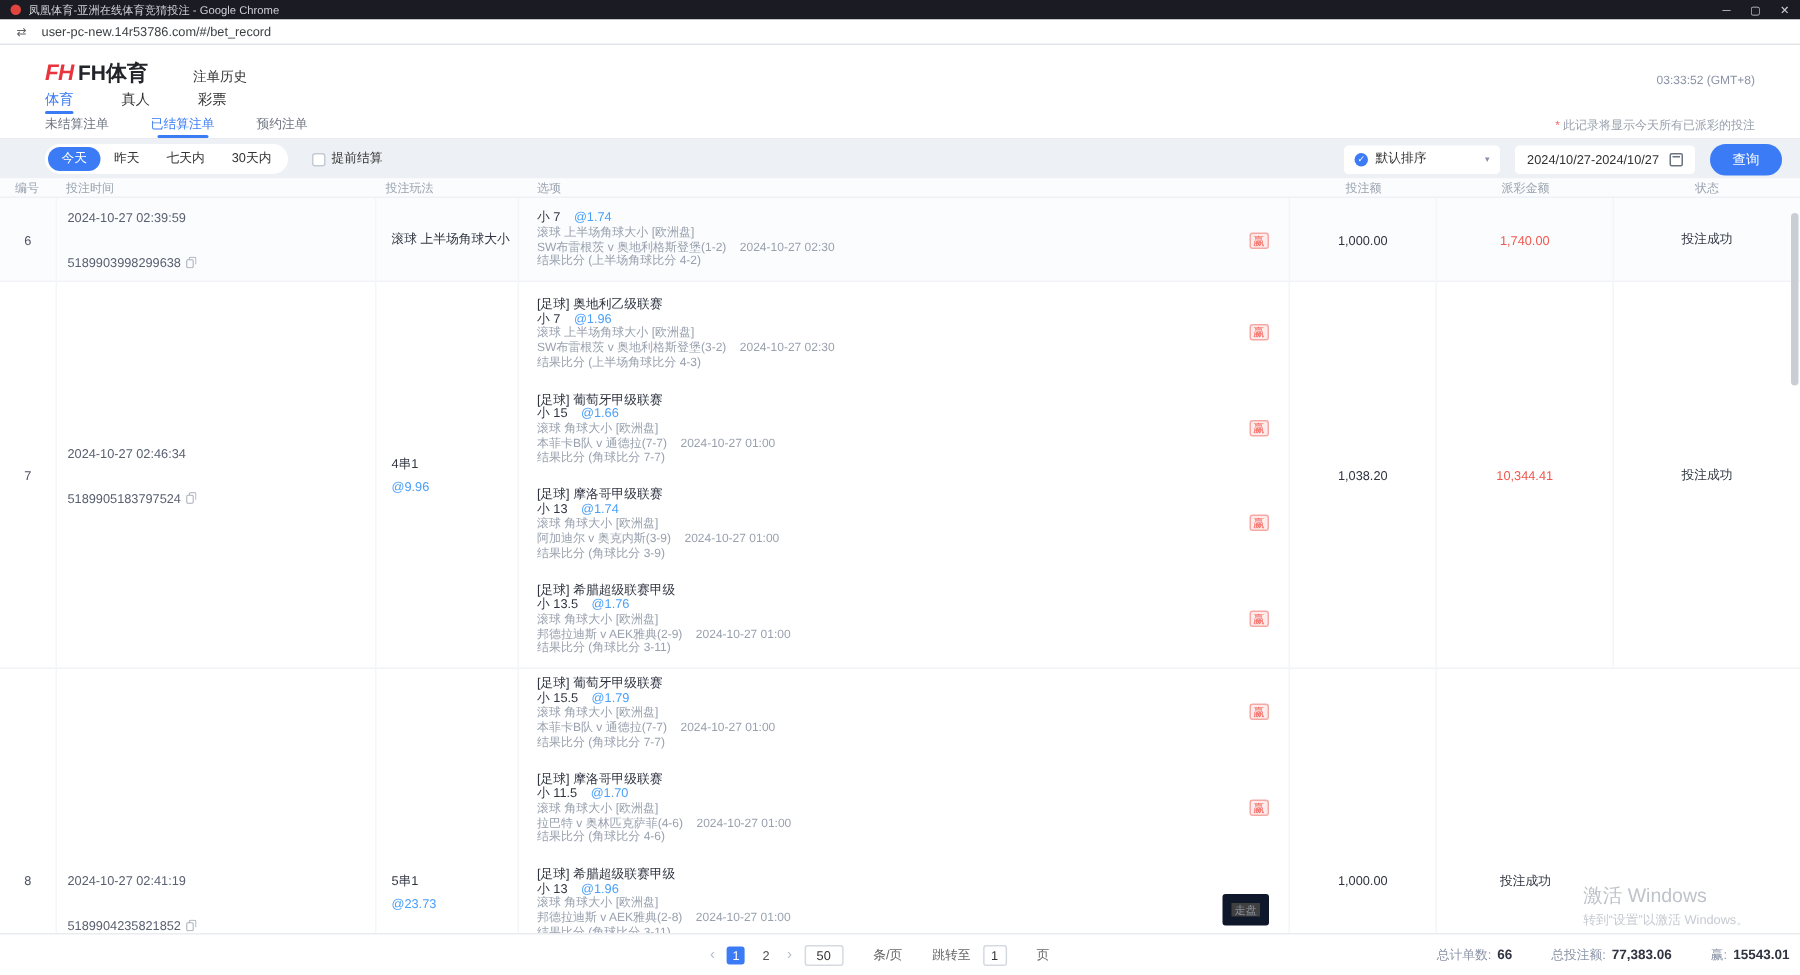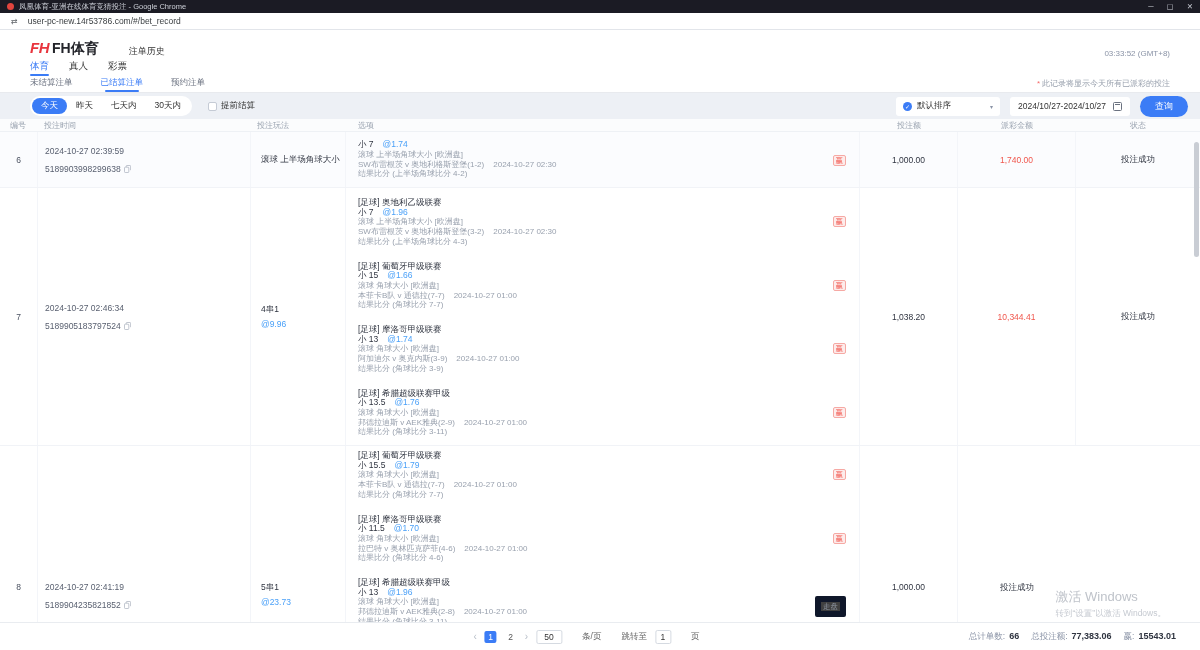--- a/index.html
+++ b/index.html
@@ -22,21 +22,21 @@
   
   .app-header{height:28px;background:#fff;display:flex;align-items:flex-end;padding:0 30px;flex:none;}
   .logo{display:flex;align-items:baseline;}
   .logo-mark{color:#e8343d;font-style:italic;font-weight:bold;font-size:15px;letter-spacing:-0.5px;}
   .logo-text{font-size:14px;font-weight:bold;color:#23242a;margin-left:3px;}
   .page-label{font-size:9px;color:#333;margin-left:30px;}
   .clock{margin-left:auto;font-size:8px;color:#8a93a6;}
 
   
   .nav{background:#fff;padding:0 30px;flex:none;border-bottom:1px solid #e8eaee;}
-  .tabs1{display:flex;gap:20px;height:16px;align-items:center;}
+  .tabs1{display:flex;gap:32px;height:16px;align-items:center;}
   .tab1{font-size:9.5px;color:#333;position:relative;padding:2px 0;cursor:default;}
   .tab1.active{color:#3b7cf6;}
   .tab1.active::after{content:"";position:absolute;left:0;right:0;bottom:-1px;height:2px;background:#3b7cf6;border-radius:1px;}
   .tabs2row{display:flex;align-items:center;height:18px;}
   .tabs2{display:flex;gap:28px;align-items:center;}
   .tab2{font-size:8.5px;color:#6b7280;position:relative;padding:3px 0;cursor:default;}
   .tab2.active{color:#3b7cf6;}
   .tab2.active::after{content:"";position:absolute;left:4px;right:4px;bottom:0;height:2px;background:#3b7cf6;border-radius:1px;}
   .nav-note{margin-left:auto;font-size:8px;color:#98a0ad;}
   .note-star{color:#f56c6c;margin-right:2px;}
@@ -68,21 +68,21 @@
   .th.first{padding-left:10px;}
   .th.opt{padding-left:12px;}
   .th.center{text-align:center;}
   .t-row{border-bottom:1px solid #f1f3f7;overflow:hidden;}
   .row-0{height:56px;background:#fbfcfe;}
   .row-1{height:258px;}
   .row-2{height:177px;}
   .cell{border-right:1px solid #f3f5f9;display:flex;flex-direction:column;justify-content:center;overflow:hidden;}
   .cell:last-child{border-right:none;}
   .c-no{align-items:center;font-size:8.5px;color:#4a5160;}
-  .c-time{padding-left:7px;font-size:8.5px;color:#596070;gap:8px;}
+  .c-time{padding-left:7px;font-size:8.5px;color:#596070;gap:20px;}
   .time-id{display:flex;align-items:center;gap:3px;}
   .copy-icon{display:inline-flex;cursor:default;}
   .c-play{padding-left:10px;font-size:8.5px;color:#2f3440;gap:3px;}
   .play-odds{color:#4aa0f8;}
   .c-bets{padding:10px 10px 4px 12px;justify-content:flex-start;}
   .row-0 .c-bets{padding-top:4px;justify-content:center;}
   .row-2 .c-bets{padding-top:5px;}
   .bet{position:relative;margin-bottom:15px;}
   .bet:last-child{margin-bottom:0;}
   .row-0 .bet{margin-bottom:0;}
@@ -104,21 +104,21 @@
 
   
   .footer{height:28px;background:#fff;border-top:1px solid #e9ecf0;display:flex;align-items:center;position:relative;flex:none;}
   .pager{position:absolute;left:50%;transform:translateX(-56%);display:flex;align-items:center;gap:8px;}
   .pg-arrow{color:#b7bec8;font-size:10px;cursor:default;}
   .pg-num{font-size:8.5px;color:#555;min-width:12px;height:12px;line-height:12px;text-align:center;cursor:default;}
   .pg-num.active{background:#3b7cf6;color:#fff;border-radius:2px;}
   .pg-input{width:26px;height:14px;border:1px solid #d5dae1;border-radius:2px;font-size:8.5px;text-align:center;color:#333;background:#fff;font-family:inherit;}
   .pg-input.small{width:16px;}
   .pg-label{font-size:8.5px;color:#666;margin-left:12px;}
-  .totals{position:absolute;right:24px;display:flex;gap:12px;align-items:flex-end;}
+  .totals{position:absolute;right:7px;display:flex;gap:26px;align-items:flex-end;}
   .tot-item{display:flex;align-items:baseline;}
   .tot-label{font-size:8.5px;color:#8a93a6;}
   .tot-value{font-size:9px;color:#2f3440;font-weight:bold;margin-left:4px;}
 
   
   .watermark{position:absolute;right:34px;bottom:30px;pointer-events:none;z-index:5;}
   .wm1{font-size:13px;color:#bfc3ca;}
   .wm2{font-size:8.5px;color:#c6cad1;margin-top:2px;}
   .scroll-thumb{position:absolute;right:1px;top:142px;width:5px;height:115px;background:#c9cdd4;border-radius:3px;z-index:6;}
 </style>

